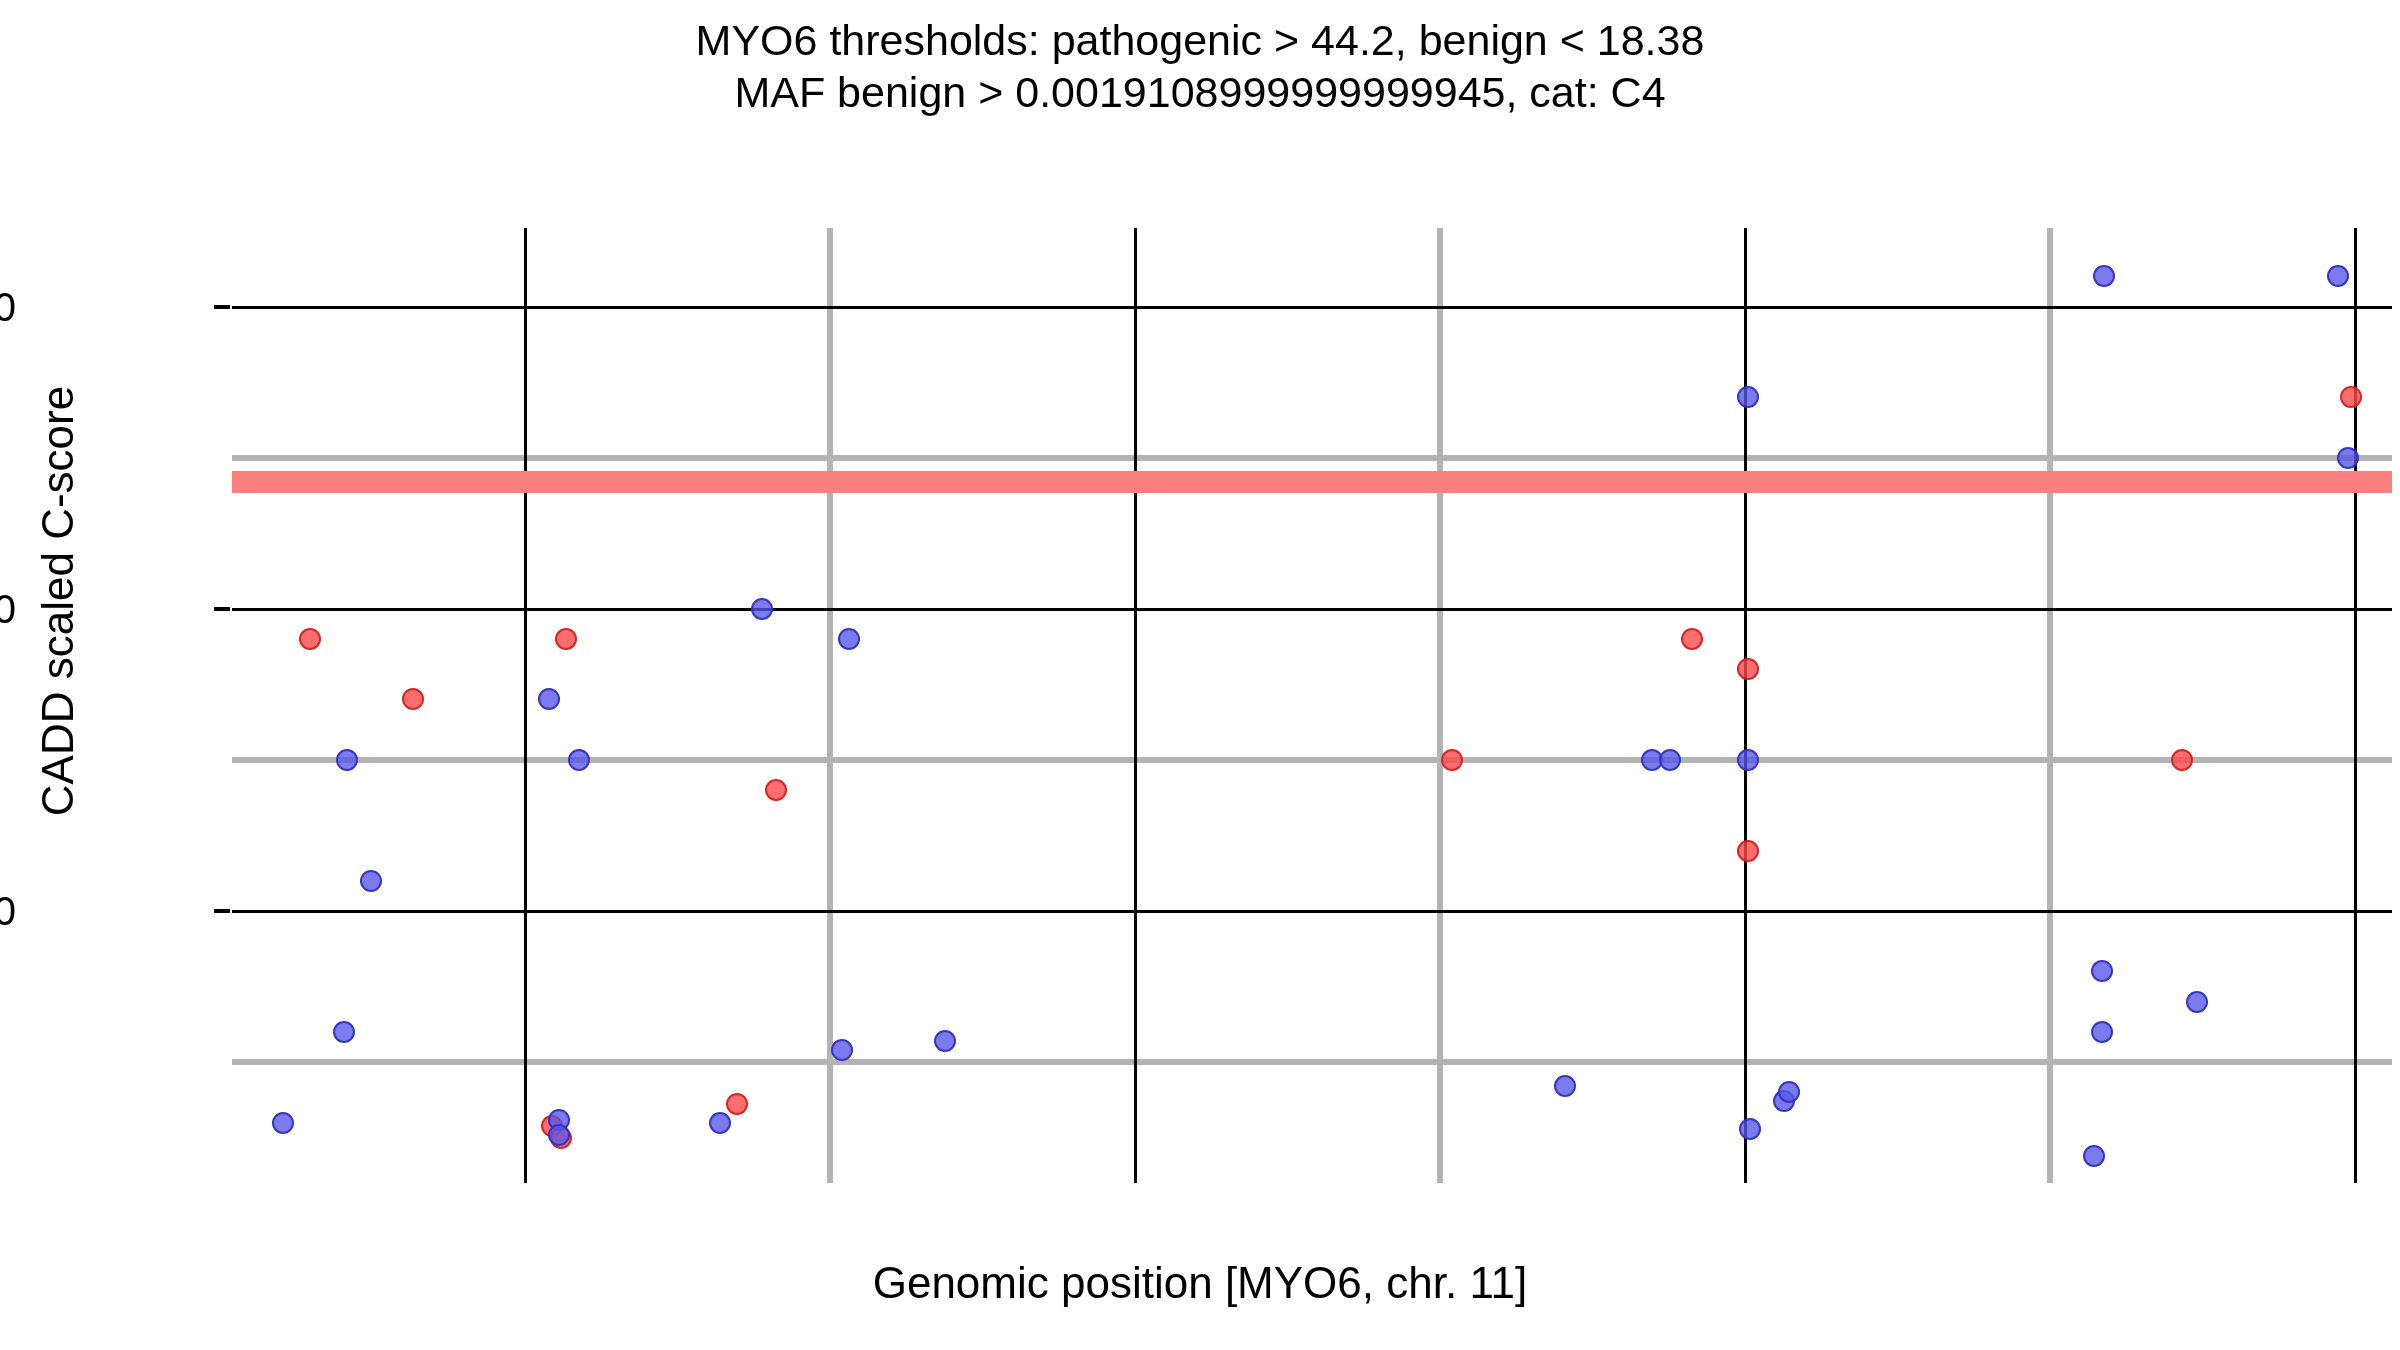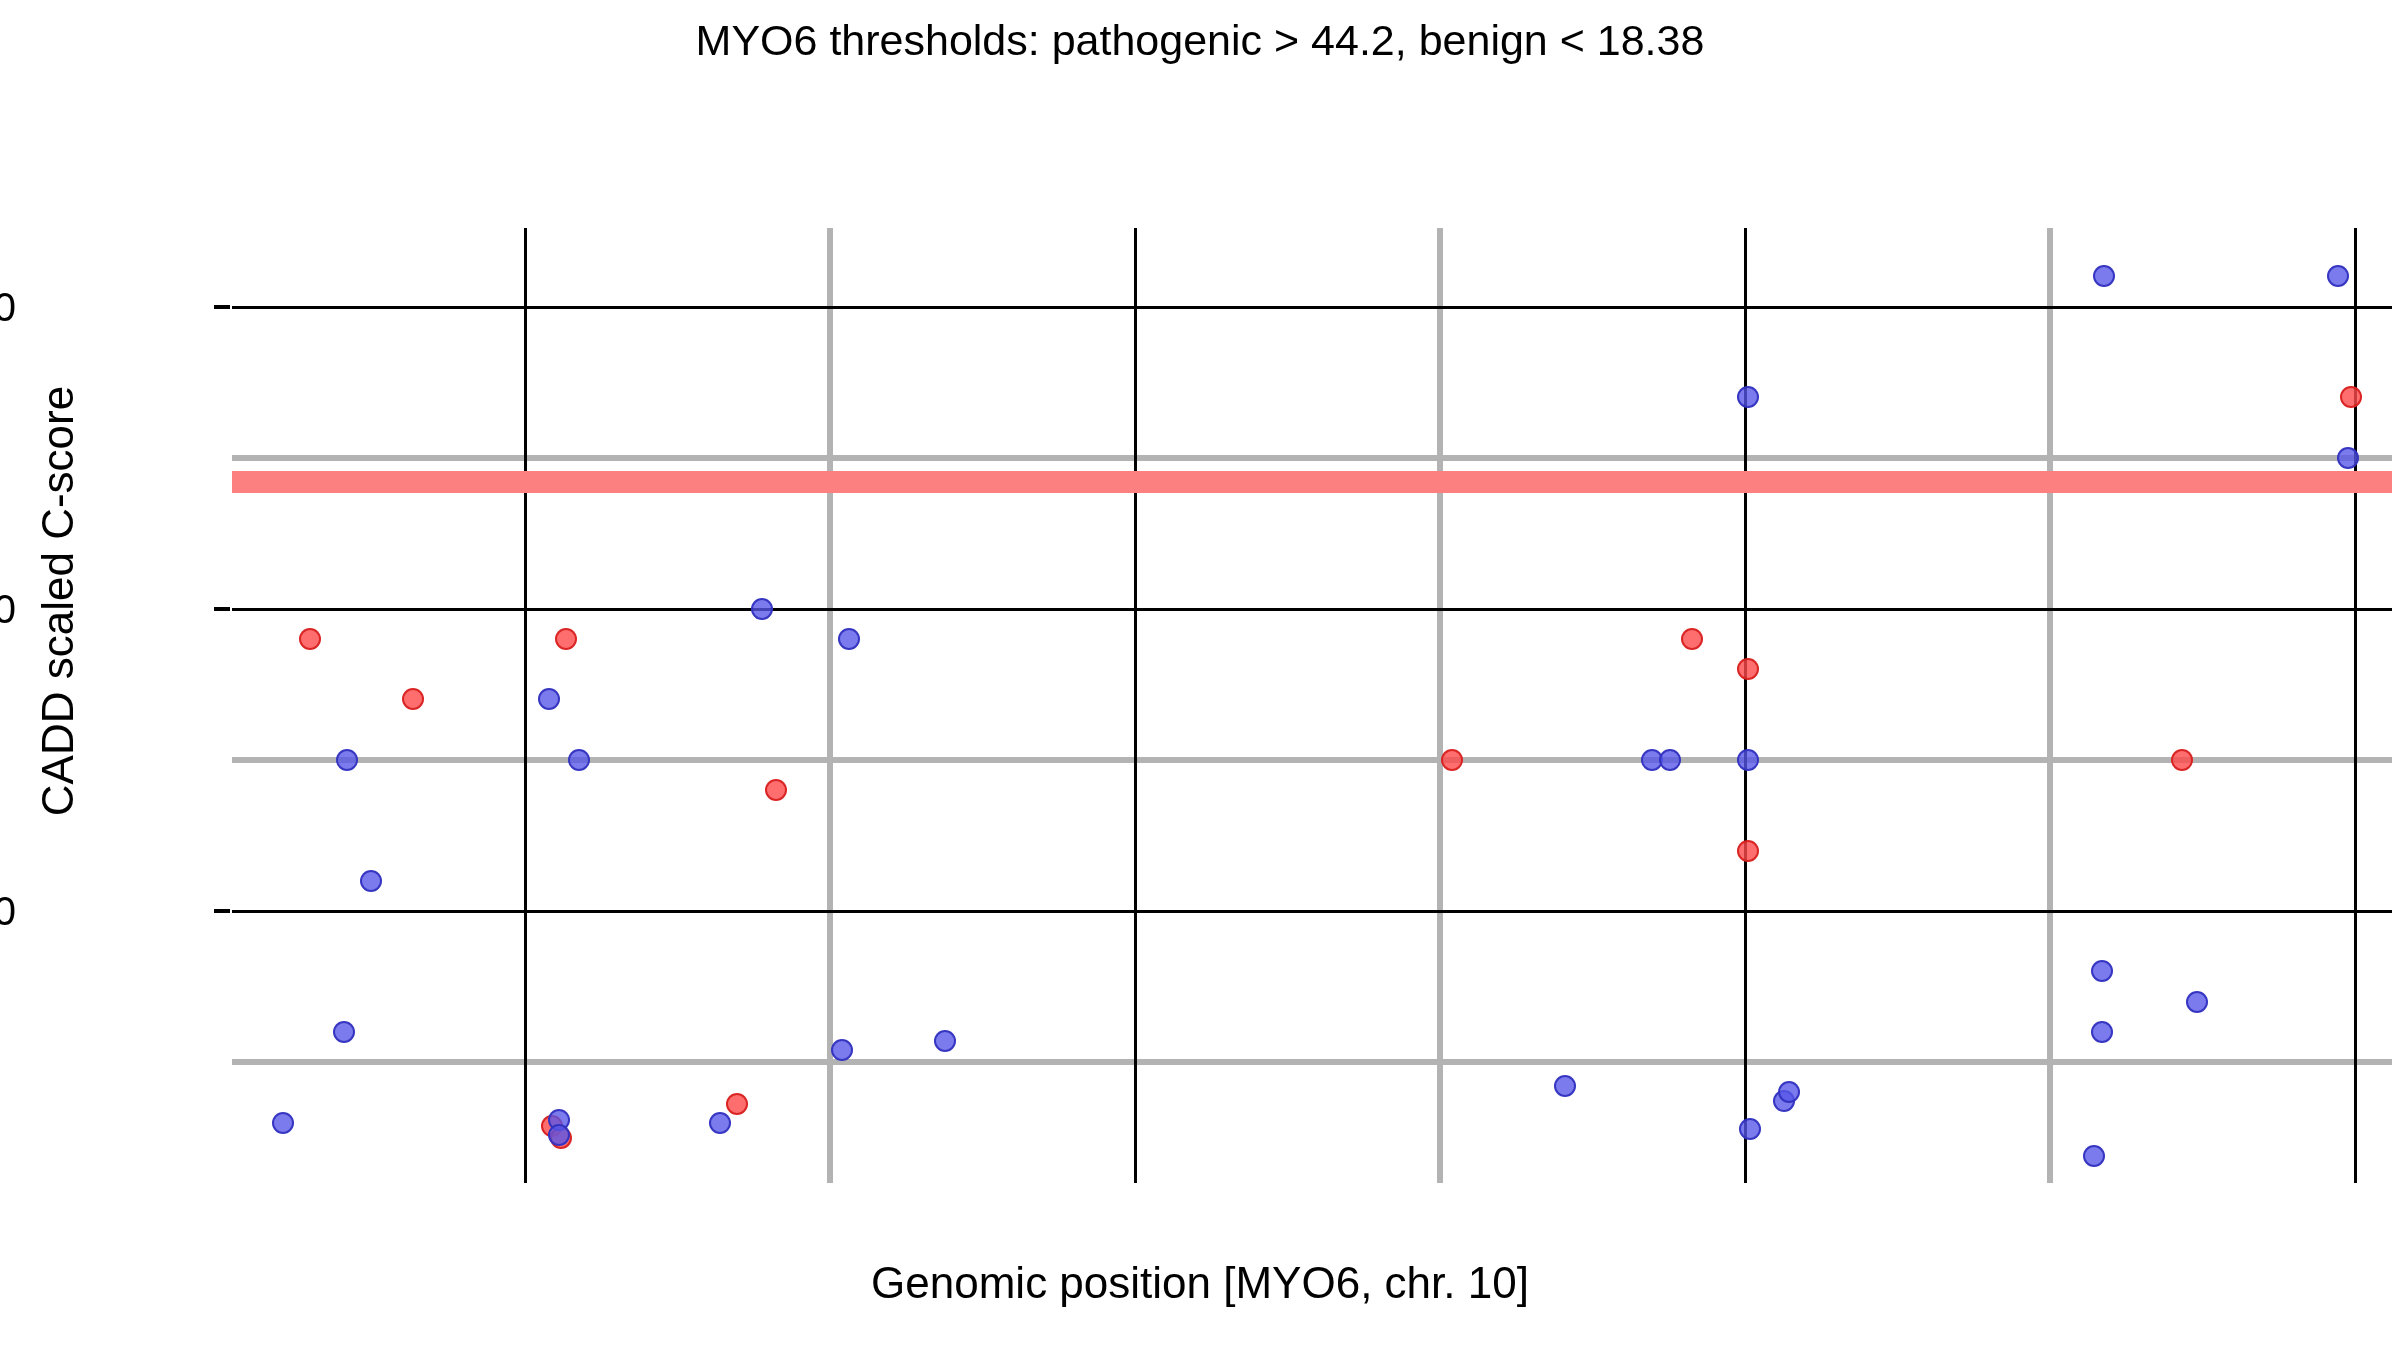--- a/index.html
+++ b/index.html
@@ -35,20 +35,21 @@
       font-size:44px;color:#000;transform:rotate(-90deg);}
   #x-axis-title{position:absolute;left:0;top:1258px;width:2400px;text-align:center;font-size:44px;color:#000;}
 </style>
 </head>
 <body>
 
 <div id="root">
 
   <div id="title-block">
     <span class="tline">MYO6 thresholds: pathogenic &gt; 44.2, benign &lt; 18.38</span>
+    <span class="tline">MAF benign &gt; 0.0019108999999999945, cat: C4</span>
   </div>
 
   <div id="panel">
     <div id="grid-layer">
         <div class="gridline gminor-h" style="top: 831.114px;"></div>
         <div class="gridline gminor-h" style="top: 528.899px;"></div>
         <div class="gridline gminor-h" style="top: 226.684px;"></div>
         <div class="gridline gminor-v" style="left: 594.966px;"></div>
         <div class="gridline gminor-v" style="left: 1205.14px;"></div>
         <div class="gridline gminor-v" style="left: 1815.31px;"></div>
@@ -111,15 +112,15 @@
         <div class="ytick-mark" style="top: 683.006px; left: -18px;"></div>
         <div class="ytick-label" style="top: 380.791px;">40</div>
         <div class="ytick-mark" style="top: 380.791px; left: -18px;"></div>
         <div class="ytick-label" style="top: 78.5759px;">50</div>
         <div class="ytick-mark" style="top: 78.5759px; left: -18px;"></div>
       </div>
     <div id="xtick-layer"></div>
   </div>
 
   <div id="y-axis-title">CADD scaled C-score</div>
-  <div id="x-axis-title">Genomic position [MYO6, chr. 10]</div>
+  <div id="x-axis-title">Genomic position [MYO6, chr. 11]</div>
 
 </div>
 
 </body></html>

